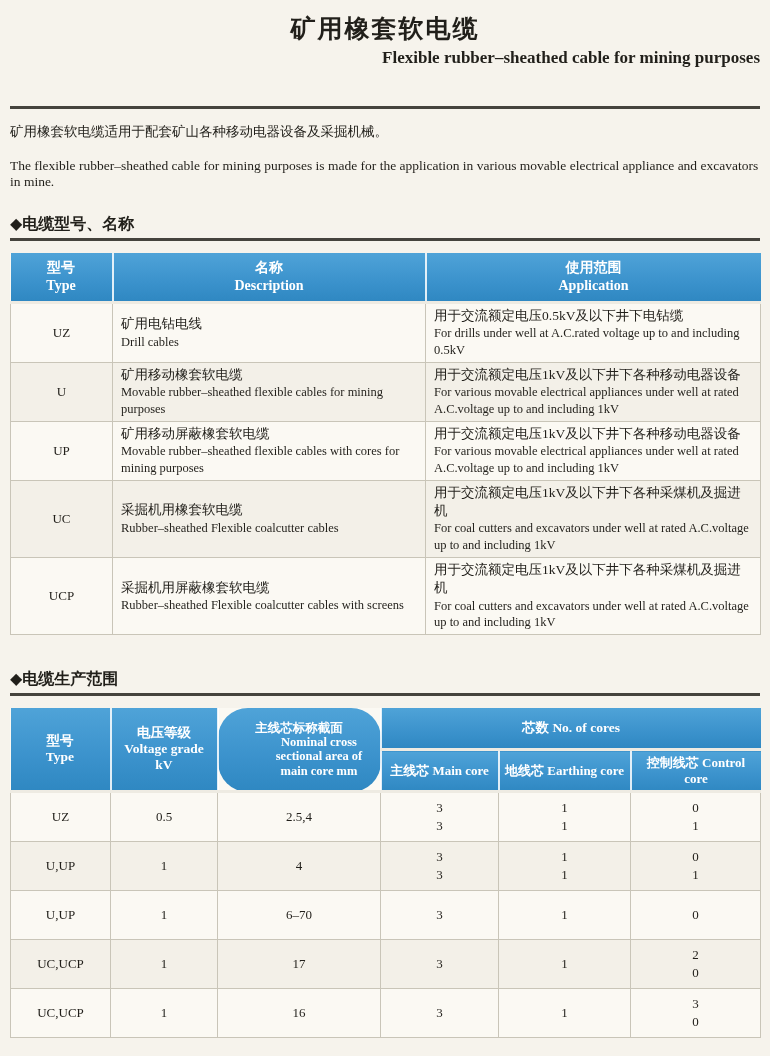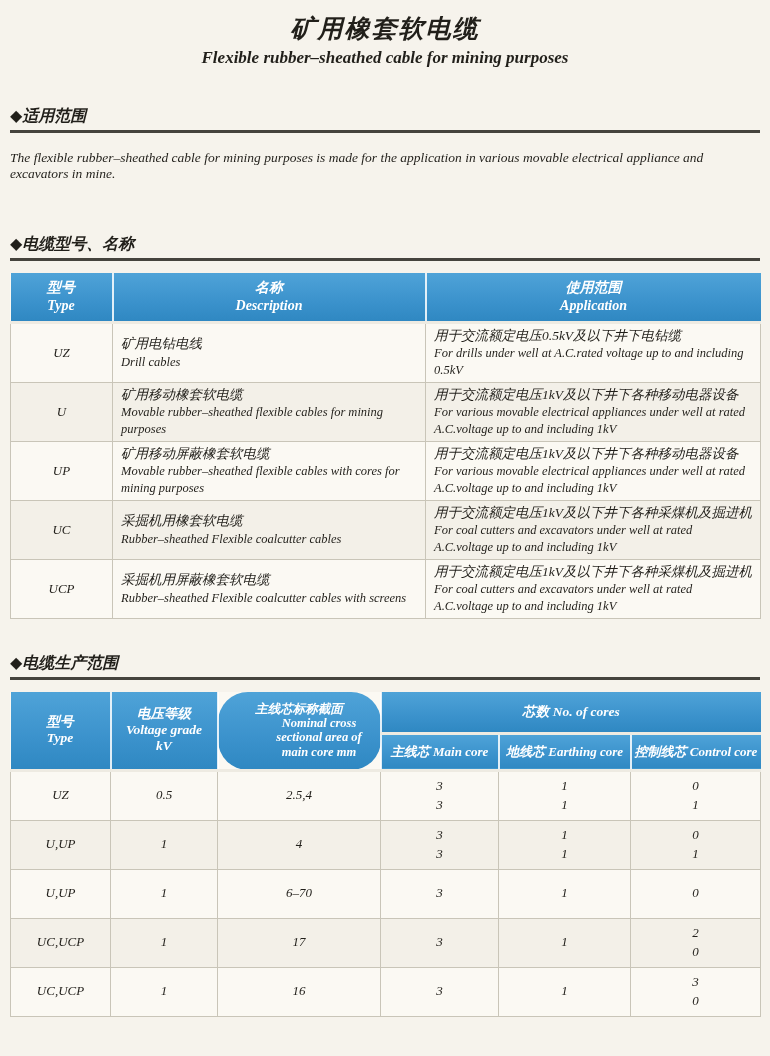--- a/index.html
+++ b/index.html
@@ -2,37 +2,37 @@
 <html style="--header-blue: #3b92cc; --header-blue-light: #4fa3d8; --page-bg: #f6f3ec; --rule-dark: #45433d;"><head>
 <meta charset="utf-8">
 <style>
   html, body { margin: 0; padding: 0; }
   body {
     width: 770px; height: 1056px; overflow: hidden;
     background: var(--page-bg, #f6f3ec);
     color: #211f1a;
     font-family: "Liberation Serif", "DejaVu Serif", serif;
   }
-  .page { box-sizing: border-box; width: 770px; height: 1056px; padding: 10px 10px 0 10px; font-style: italic; }
+  .page { box-sizing: border-box; width: 770px; height: 1056px; padding: 10px 10px 0 10px; }
 
   
   .title-cn {
     margin: 2px 0 0; text-align: center; font-size: 25px; font-weight: bold;
     letter-spacing: 2px; font-family: "Liberation Sans", "DejaVu Sans", sans-serif;
   }
-  .title-en { margin: 3px 0 0; text-align: center; font-size: 17px; font-weight: bold; }
+  .title-en { margin: 3px 0 0; text-align: right; font-size: 17px; font-weight: bold; }
 
   
   .sec-head {
     font-size: 16px; font-weight: bold;
     font-family: "Liberation Sans", "DejaVu Sans", sans-serif;
   }
   .rule { height: 3px; background: var(--rule-dark, #45433d); margin-top: 3px; }
   .sec-scope { margin-top: 38px; }
-  .sec-models { margin-top: 52px; }
+  .sec-models { margin-top: 24px; }
   .sec-production { margin-top: 34px; }
 
   .para-cn { margin: 14px 0 0; font-size: 13.5px; }
   .para-en { margin: 17px 0 0; font-size: 13.5px; }
 
   
   table { width: 750px; border-collapse: collapse; table-layout: fixed; background: #fbf9f3; margin-top: 12px; }
   th {
     background: linear-gradient(180deg, var(--header-blue-light, #4fa3d8) 0%, var(--header-blue, #3b92cc) 60%, #2f88c2 100%);
     color: #ffffff; font-weight: bold; padding: 4px 2px; text-align: center; vertical-align: middle;
@@ -60,22 +60,22 @@
 </style>
 </head>
 <body>
 
 <div class="page">
 
   <h1 class="title-cn">矿用橡套软电缆</h1>
   <h2 class="title-en">Flexible rubber–sheathed cable for mining purposes</h2>
 
   <div class="sec-scope">
-    <div class="sec-head">◆适用范围</div>
     <div class="rule"></div>
+    <p class="para-cn">矿用橡套软电缆适用于配套矿山各种移动电器设备及采掘机械。</p>
     <p class="para-en">The flexible rubber–sheathed cable for mining purposes is made for the application in various movable electrical appliance and excavators in mine.</p>
   </div>
 
   <div class="sec-models">
     <div class="sec-head">◆电缆型号、名称</div>
     <div class="rule"></div>
 
     <table class="t1">
       <colgroup>
           <col style="width:102px">

